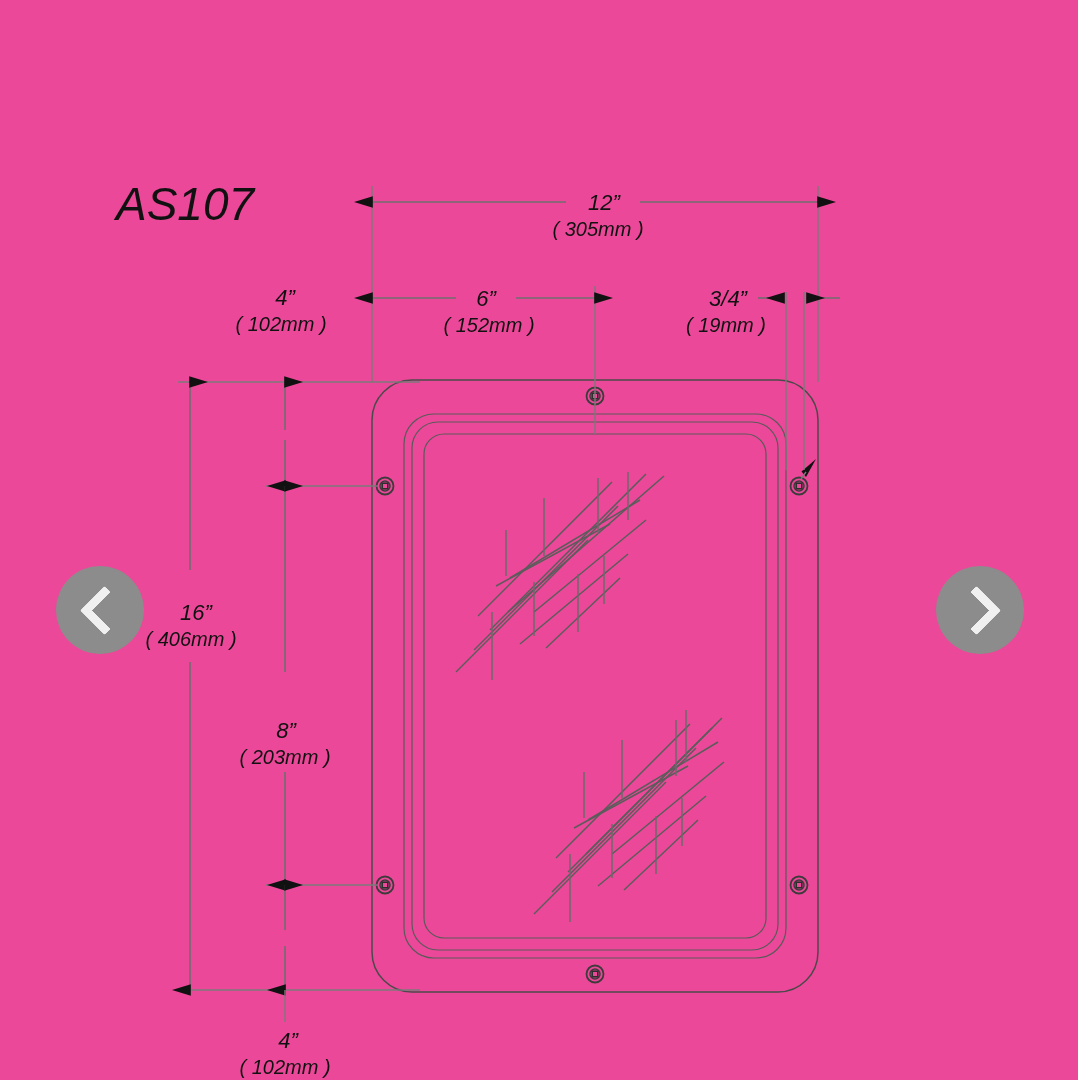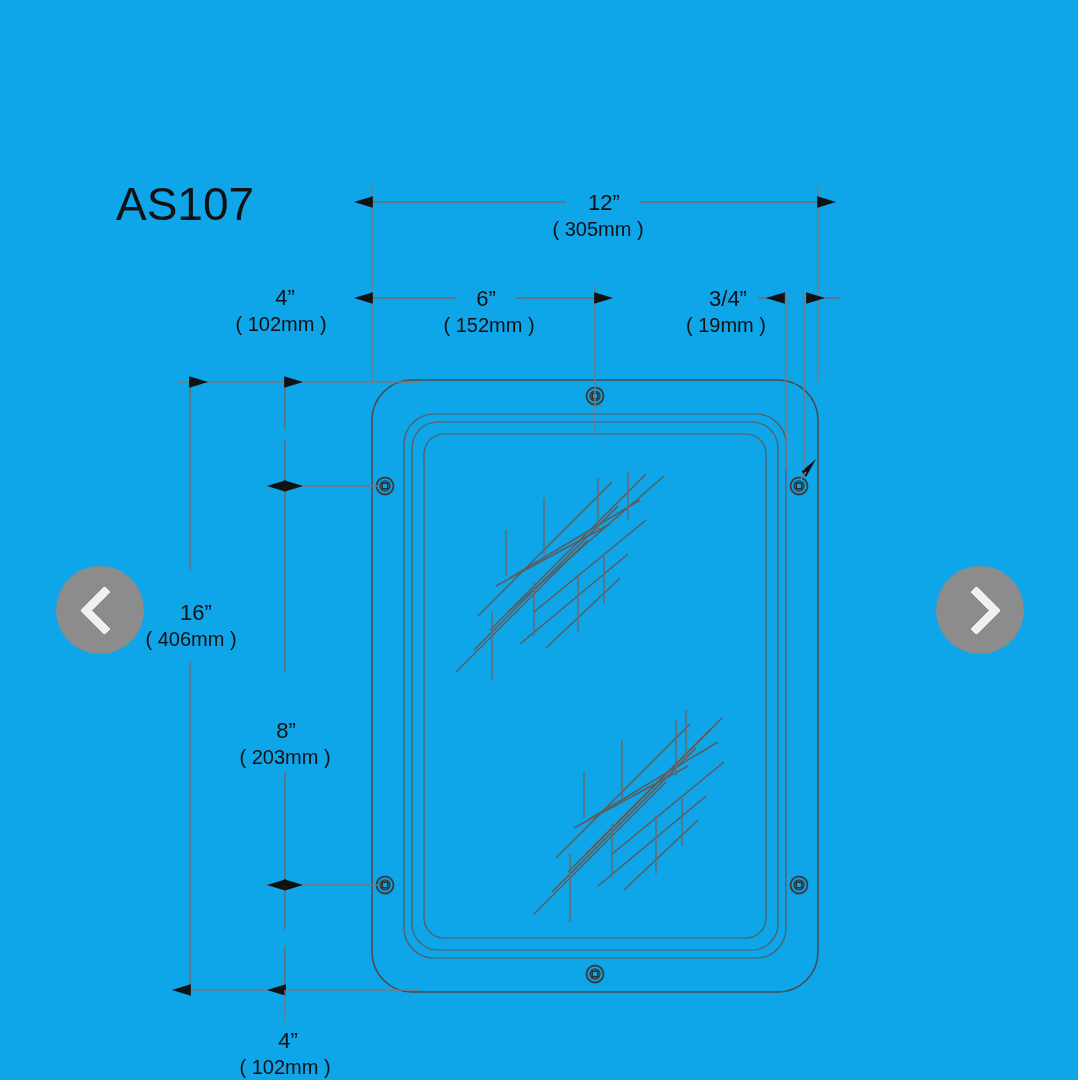--- a/index.html
+++ b/index.html
@@ -11,21 +11,22 @@
     width: 1078px;
     height: 1080px;
     position: relative;
     overflow: hidden;
     font-family: "Liberation Sans", sans-serif;
     color: #1a1a1a;
   }
   #viewer {
     position: absolute;
     inset: 0;
-    background: #0ea5e9;
+    background: #ec4899;
+    font-style: italic;
   }
   #drawing-svg {
     position: absolute;
     top: 0;
     left: 0;
     width: 1078px;
     height: 1080px;
     display: block;
   }
   .nav-button {

